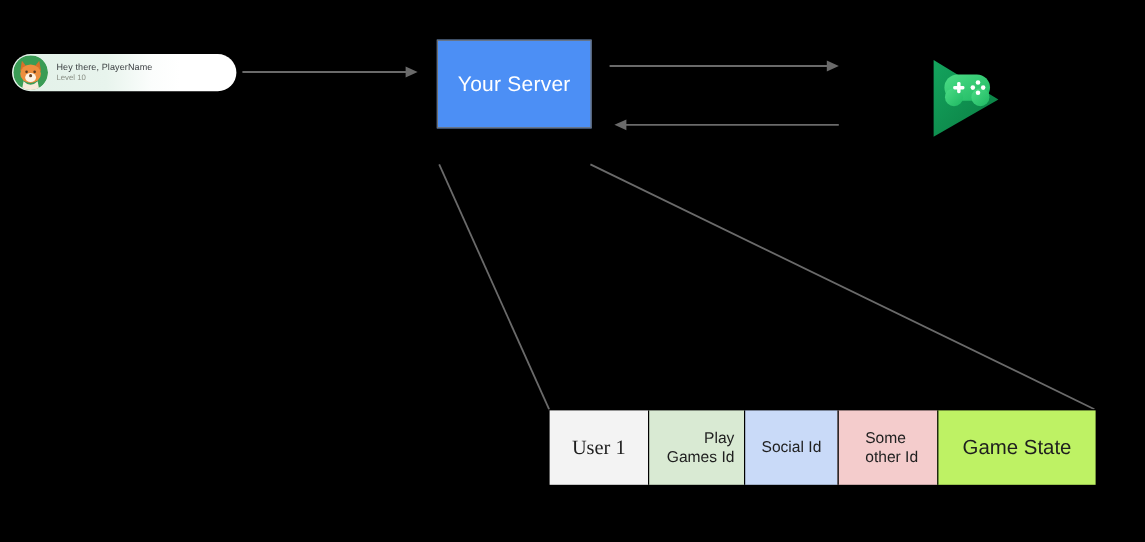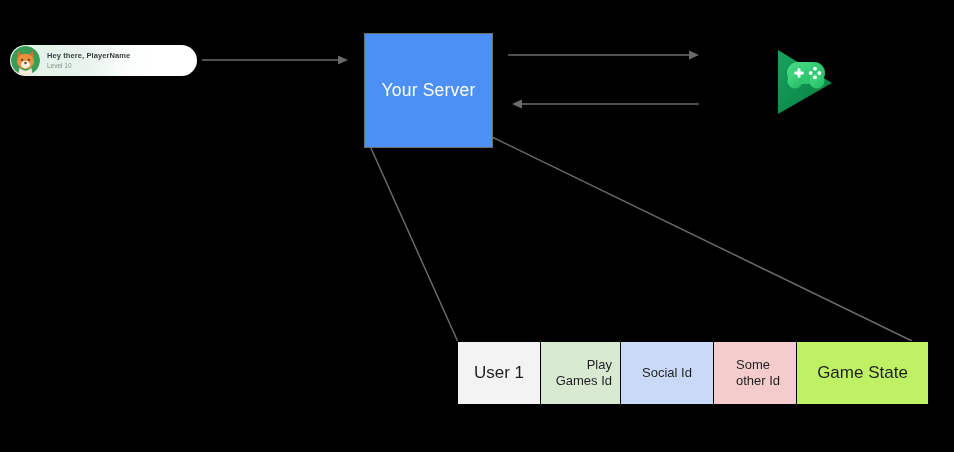--- a/index.html
+++ b/index.html
@@ -7,41 +7,41 @@
        font-family:"Liberation Sans",sans-serif;}
   .stage{position:absolute;inset:0;width:954px;height:452px;}
   svg.overlay{position:absolute;left:0;top:0;width:954px;height:452px;pointer-events:none;}
 
   
   .banner{position:absolute;left:10px;top:45px;width:187px;height:31px;border-radius:16px;
           background:linear-gradient(90deg,#e2f1e8 0%,#e8f4ed 42%,#fbfdfc 62%,#ffffff 75%);
           box-shadow:0 1px 3px rgba(0,0,0,.45);display:flex;align-items:center;}
   .banner .avatar{width:29px;height:29px;margin-left:1px;flex:0 0 auto;border-radius:50%;overflow:hidden;}
   .banner .txt{margin-left:7px;display:flex;flex-direction:column;justify-content:center;line-height:1.25;}
-  .banner .greet{font-size:7.5px;font-weight:bold;color:#3c4043;letter-spacing:.1px;white-space:nowrap;}
+  .banner .greet{font-size:7.5px;font-weight:normal;color:#3c4043;letter-spacing:.1px;white-space:nowrap;}
   .banner .lvl{font-size:6.5px;color:#8a9086;margin-top:1px;white-space:nowrap;}
 
   
-  .server{position:absolute;left:364px;top:33px;width:129px;height:115px;box-sizing:border-box;
+  .server{position:absolute;left:364px;top:33px;width:129px;height:74px;box-sizing:border-box;
           border:1px solid #6e6e6e;display:flex;align-items:center;justify-content:center;}
   .server span{color:#fff;font-size:17.5px;letter-spacing:.2px;}
 
   
   .pg-icon{position:absolute;left:776px;top:48px;width:58px;height:68px;}
 
   
   .dtable{position:absolute;left:457px;top:341px;display:flex;box-sizing:border-box;
           border:1.5px solid #000;height:64px;}
   .cell{box-sizing:border-box;border-left:1.5px solid #000;display:flex;align-items:center;
         justify-content:center;text-align:center;color:#1f1f1f;line-height:1.25;}
   .cell:first-child{border-left:none;}
   .cell.big{font-size:17px;}
   .cell.small{font-size:13px;}
   .cell.left{justify-content:flex-start;text-align:left;}
-  .w0{width:82px;} .w1{width:80px;padding:0 8px;text-align:right;} .w2{width:93px;}
+  .w0{width:82px;font-family:Liberation Serif, serif;} .w1{width:80px;padding:0 8px;text-align:right;} .w2{width:78px;}
   .w3{width:83px;padding-left:22px;padding-right:14px;} .w4{width:132px;}
 </style>
 </head>
 <body>
 
 <div class="stage">
 
   <svg class="overlay">
     <g stroke="#6a6a6a" stroke-width="1.5" fill="#6a6a6a">
       <g>

